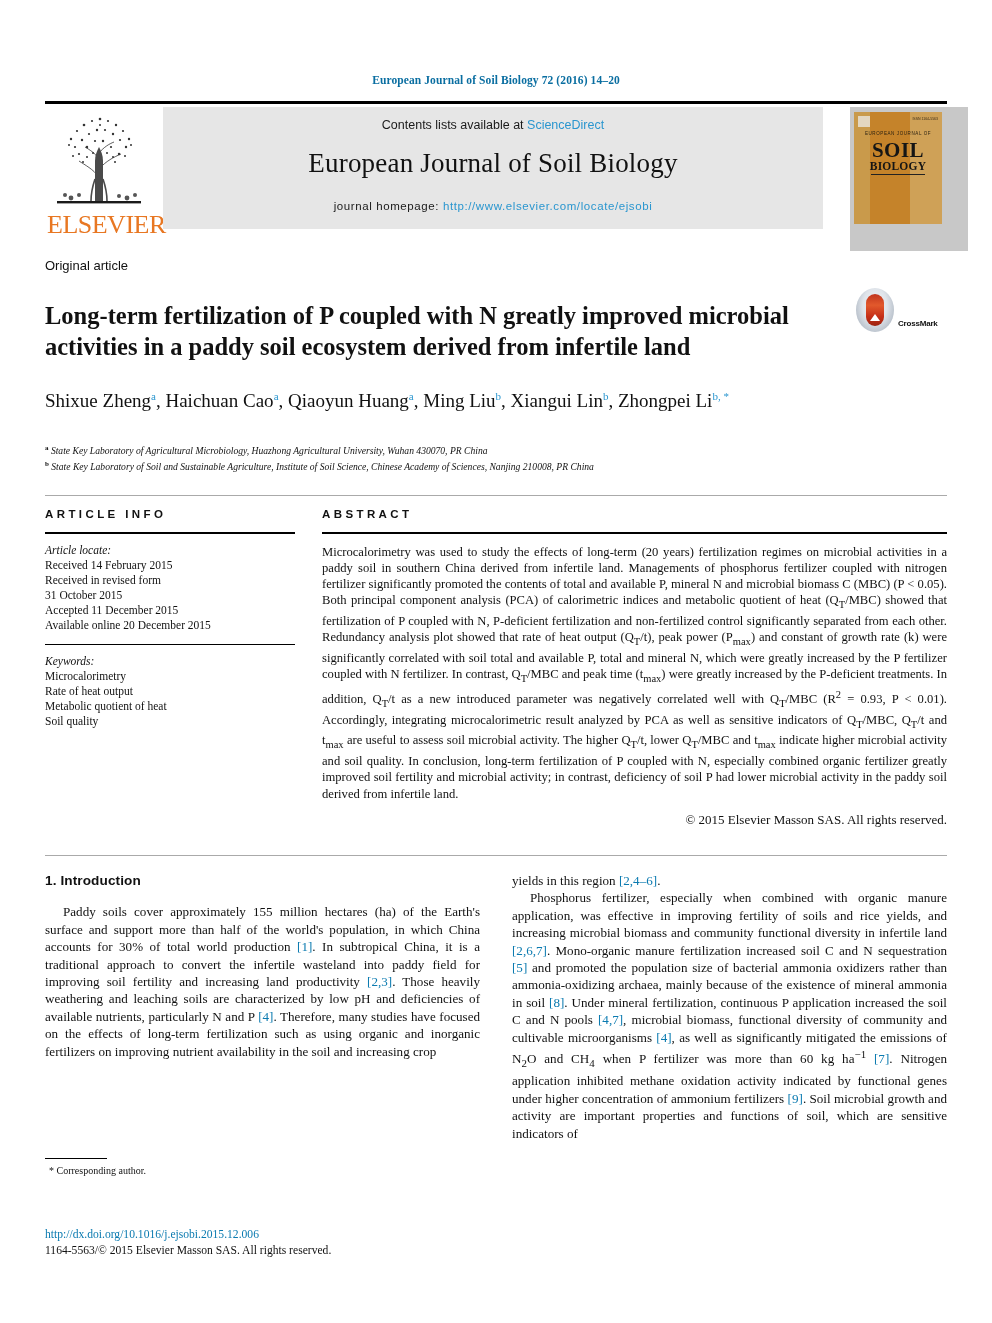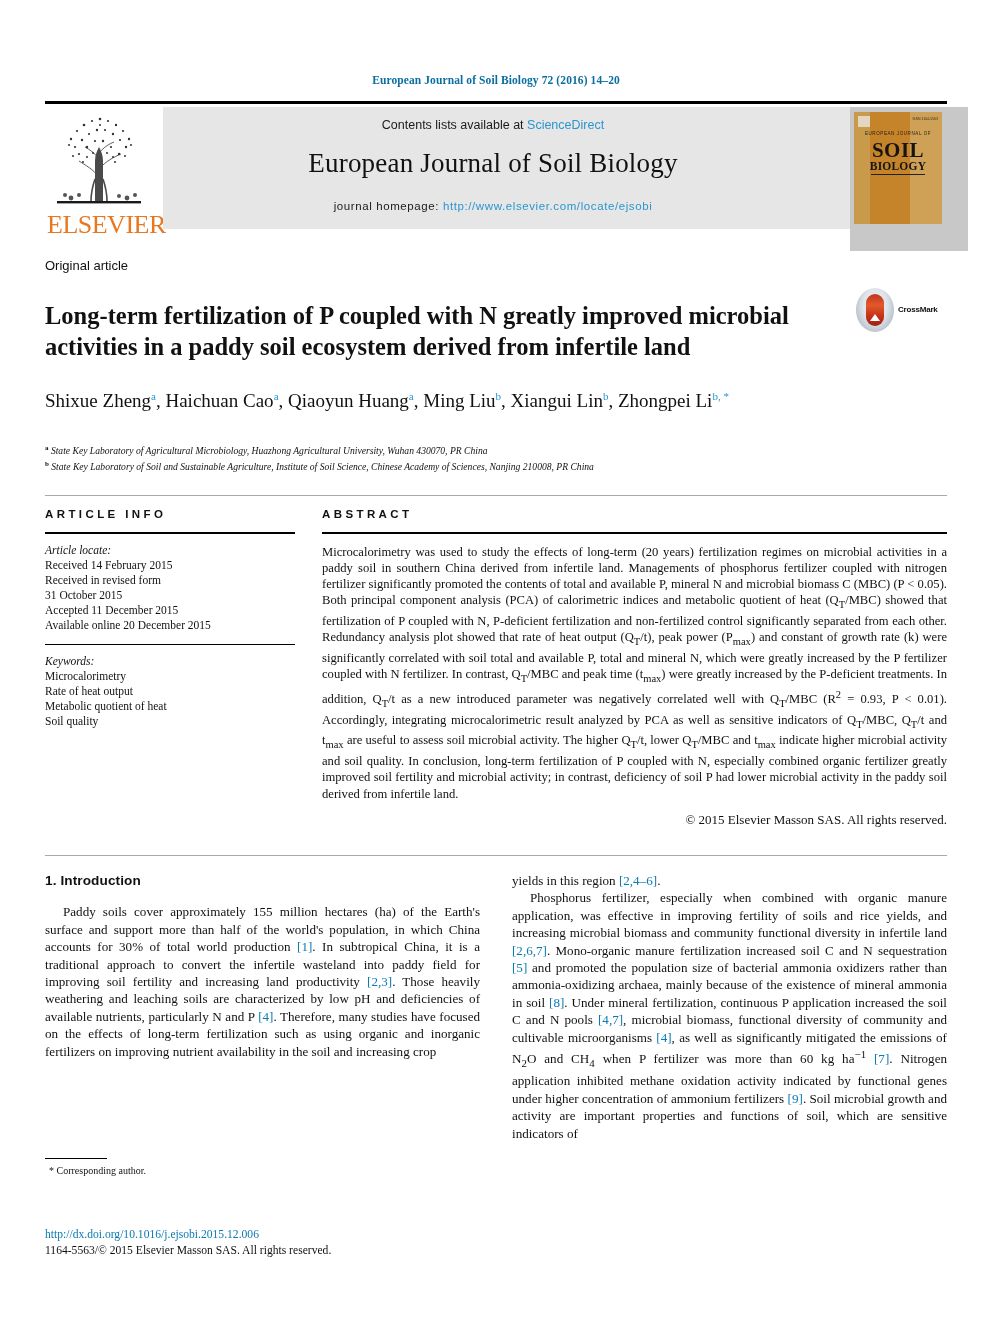--- a/index.html
+++ b/index.html
@@ -71,21 +71,20 @@
     letter-spacing: -0.5px;
     color: #e87722;
     font-weight: 400;
   }
   .banner {
     position: absolute;
     left: 118px; top: 6px;
     width: 660px;
     height: 122px;
     background: #e6e6e6;
-    padding-left: 38px;
   }
   .banner .contents-line {
     position: absolute;
     left: 0; top: 11px;
     width: 660px;
     text-align: center;
     font-family: "Liberation Sans", sans-serif;
     font-size: 12.5px;
     color: #1a1a1a;
   }
@@ -227,21 +226,21 @@
   .crossmark-tri {
     position: absolute;
     left: 14px; top: 26px;
     width: 0; height: 0;
     border-left: 5px solid transparent;
     border-right: 5px solid transparent;
     border-bottom: 7px solid #fff;
   }
   .crossmark-label {
     position: absolute;
-    left: 42px; top: 17px;
+    left: 42px; top: 31px;
     font-family: "Liberation Sans", sans-serif;
     font-size: 8px;
     font-weight: bold;
     color: #111;
     letter-spacing: -0.2px;
   }
 
   
   .authors {
     position: absolute;

